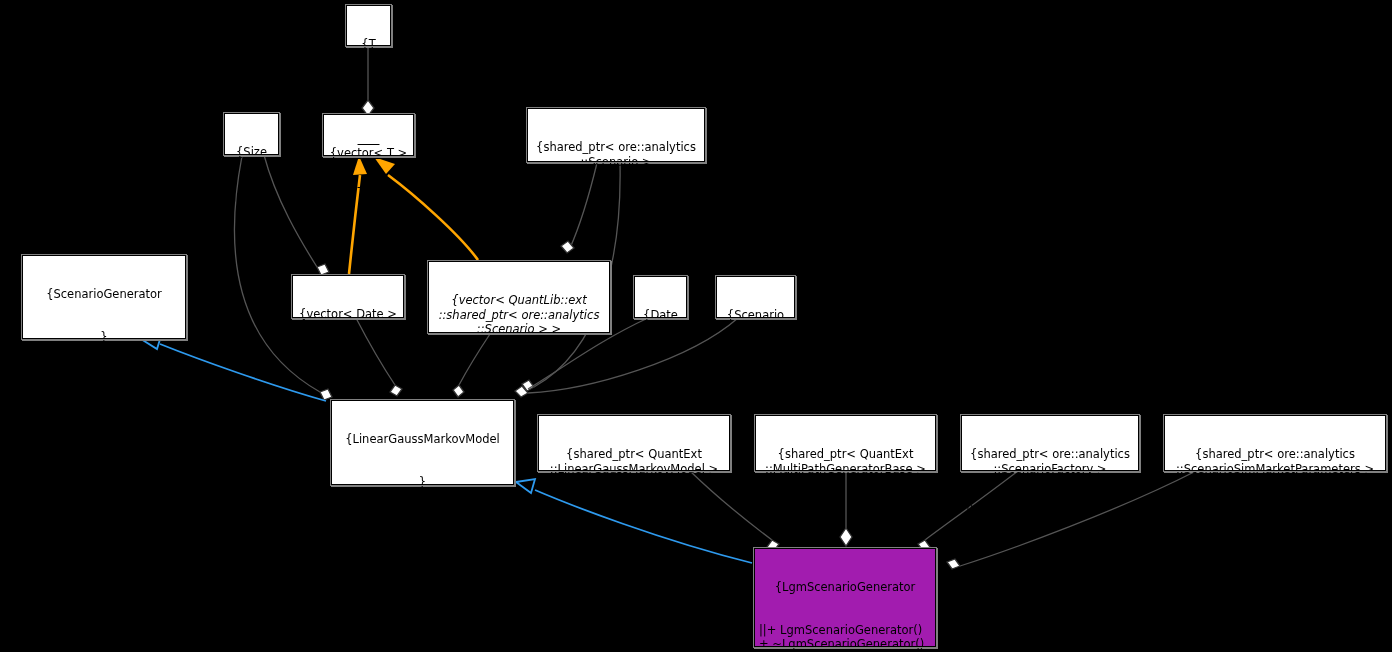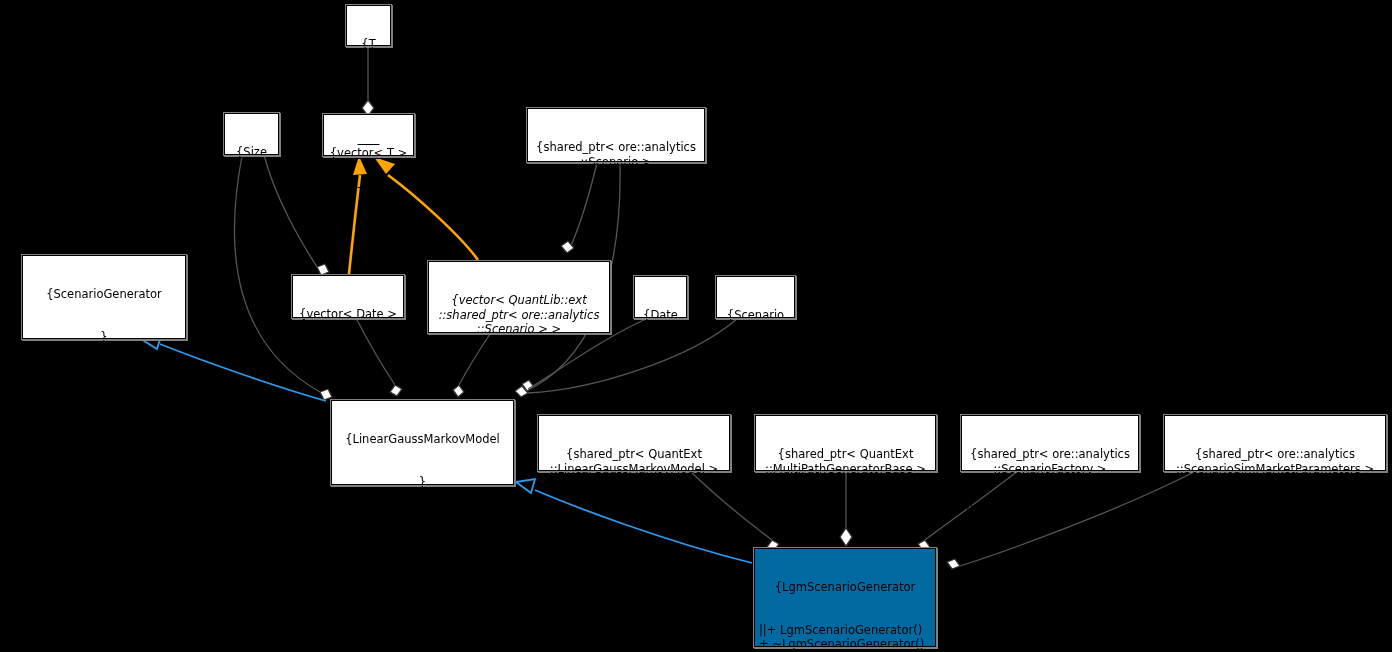--- a/index.html
+++ b/index.html
@@ -31,21 +31,21 @@
     outline: 1px solid #808080;
     outline-offset: 0px;
     color: #000000;
     font-size: 11.5px;
     line-height: 14.2px;
     text-align: center;
     padding: 3px 4px 2px 4px;
     white-space: pre;
   }
   .node-box.filled {
-    background: #0369a1;
+    background: #a21caf;
   }
   .node-title {
     display: block;
     text-align: center;
   }
   .node-members {
     display: block;
     text-align: left;
   }
   .node-close {

